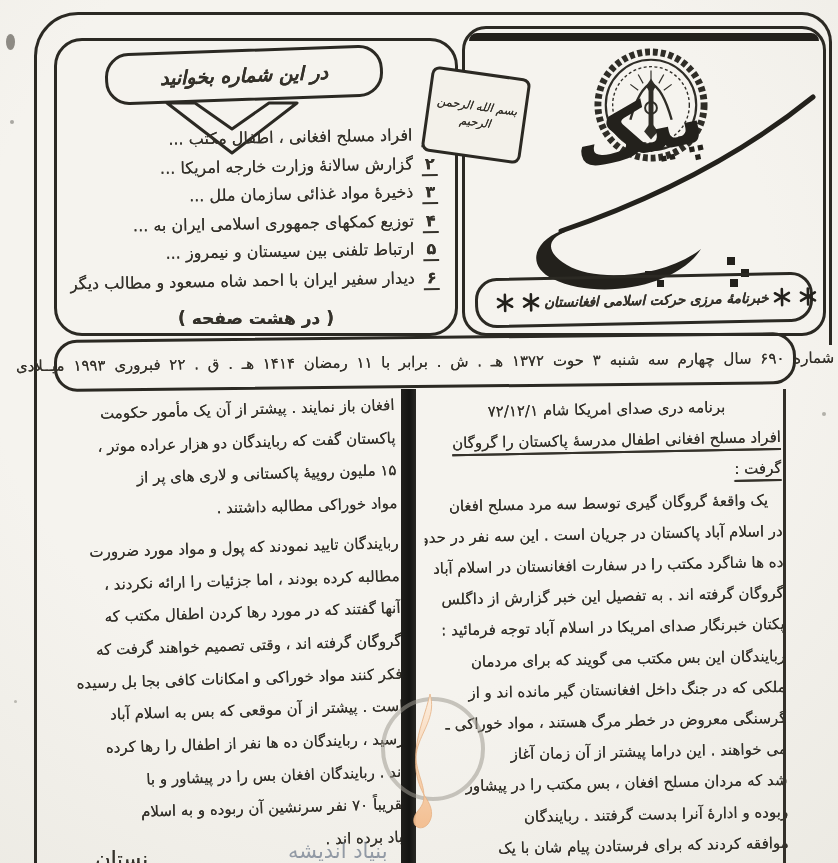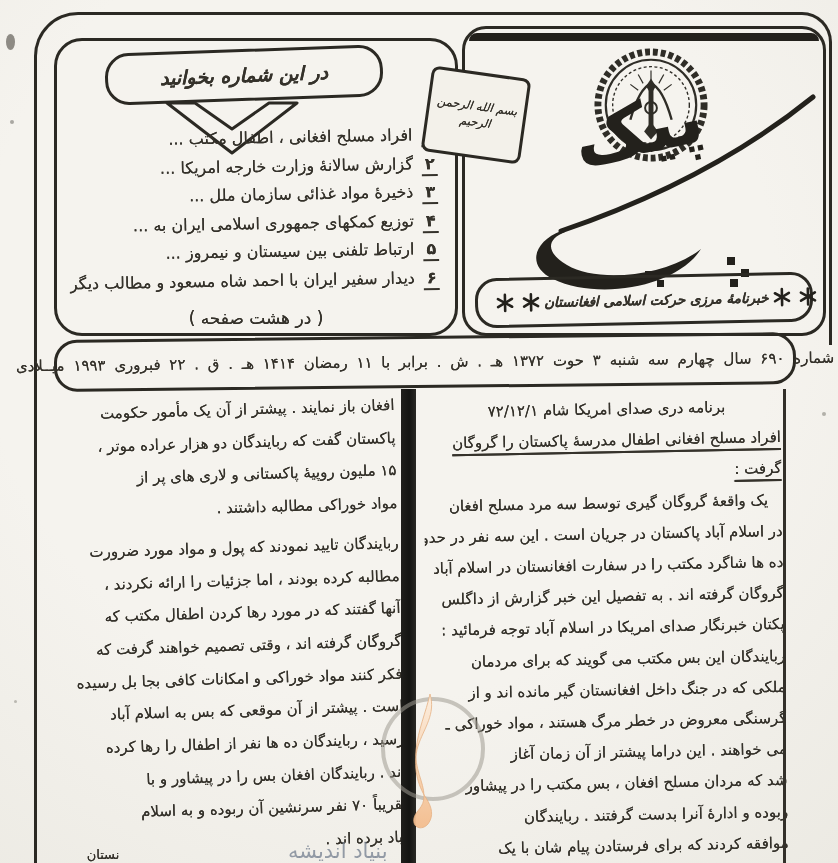--- a/index.html
+++ b/index.html
@@ -20,21 +20,21 @@
   .toc-pill{position:absolute;left:48px;top:8px;width:272px;height:46px;
     border:3px solid #2b2923;border-radius:24px;transform:rotate(-2deg);
     display:flex;align-items:center;justify-content:center;
     font-size:19px;font-style:italic;font-weight:bold;direction:rtl;}
   .toc-arrow{position:absolute;left:100px;top:58px;}
   .toc-list{position:absolute;top:84px;right:18px;left:10px;direction:rtl;transform:rotate(-1deg);transform-origin:100% 0;}
   .toc-row{display:flex;align-items:baseline;height:28.5px;white-space:nowrap;overflow:hidden;}
   .toc-num{border-bottom:2px solid #35322b;padding:0 3px 1px 3px;margin-left:9px;font-size:16px;font-weight:bold;}
   .toc-text{font-size:16px;}
   .toc-footer{position:absolute;bottom:5px;left:0;right:0;text-align:center;
-    font-size:17px;font-weight:normal;direction:rtl;}
+    font-size:17px;font-weight:bold;direction:rtl;}
   
   .masthead{position:absolute;left:462px;top:26px;width:358px;height:304px;
     border:3px solid #2b2923;border-radius:24px;}
   .masthead-topbar{position:absolute;left:4px;right:4px;top:4px;height:8px;
     background:#23211c;border-radius:14px 14px 0 0;}
   .emblem{position:absolute;left:128px;top:18px;}
   .ornament{position:absolute;left:16px;top:66px;transform:rotate(-40deg);
     display:flex;flex-direction:column;align-items:center;font-size:13px;
     font-style:italic;line-height:15px;direction:rtl;}
   .swoosh{position:absolute;left:4px;top:52px;}
@@ -60,21 +60,21 @@
     background:linear-gradient(90deg,#201f1c,#141412 55%,#2a2925);z-index:3;}
   .rule-right{position:absolute;left:783px;top:389px;width:2.5px;height:474px;background:#33302a;}
   .col{position:absolute;overflow:hidden;direction:rtl;text-align:right;}
   .col-right{left:422px;top:391px;width:358px;height:472px;transform:rotate(-1.1deg);transform-origin:100% 0;}
   .col-left{left:44px;top:389px;width:350px;height:462px;transform:rotate(-1.7deg);transform-origin:100% 0;}
   .bodyline{font-size:15px;white-space:nowrap;}
   .col-right .bodyline{line-height:31.2px;}
   .col-left .bodyline{line-height:32.7px;}
   .u{text-decoration:underline;text-underline-offset:6px;text-decoration-thickness:1.5px;}
   .frag{position:absolute;left:58px;top:847px;width:90px;height:16px;overflow:hidden;
-    font-size:13px;direction:rtl;text-align:center;}
+    font-size:21px;direction:rtl;}
   
   .wm-ring{position:absolute;left:381px;top:697px;width:96px;height:96px;z-index:6;
     border:4px solid rgba(158,154,146,.55);border-radius:50%;pointer-events:none;}
   .wm-flame{position:absolute;left:407px;top:694px;z-index:7;pointer-events:none;}
   .wm-text{position:absolute;left:288px;top:839px;z-index:4;font-size:21px;
     color:rgba(122,132,148,.8);direction:rtl;letter-spacing:.5px;pointer-events:none;}
 </style>
 </head>
 <body>
 

